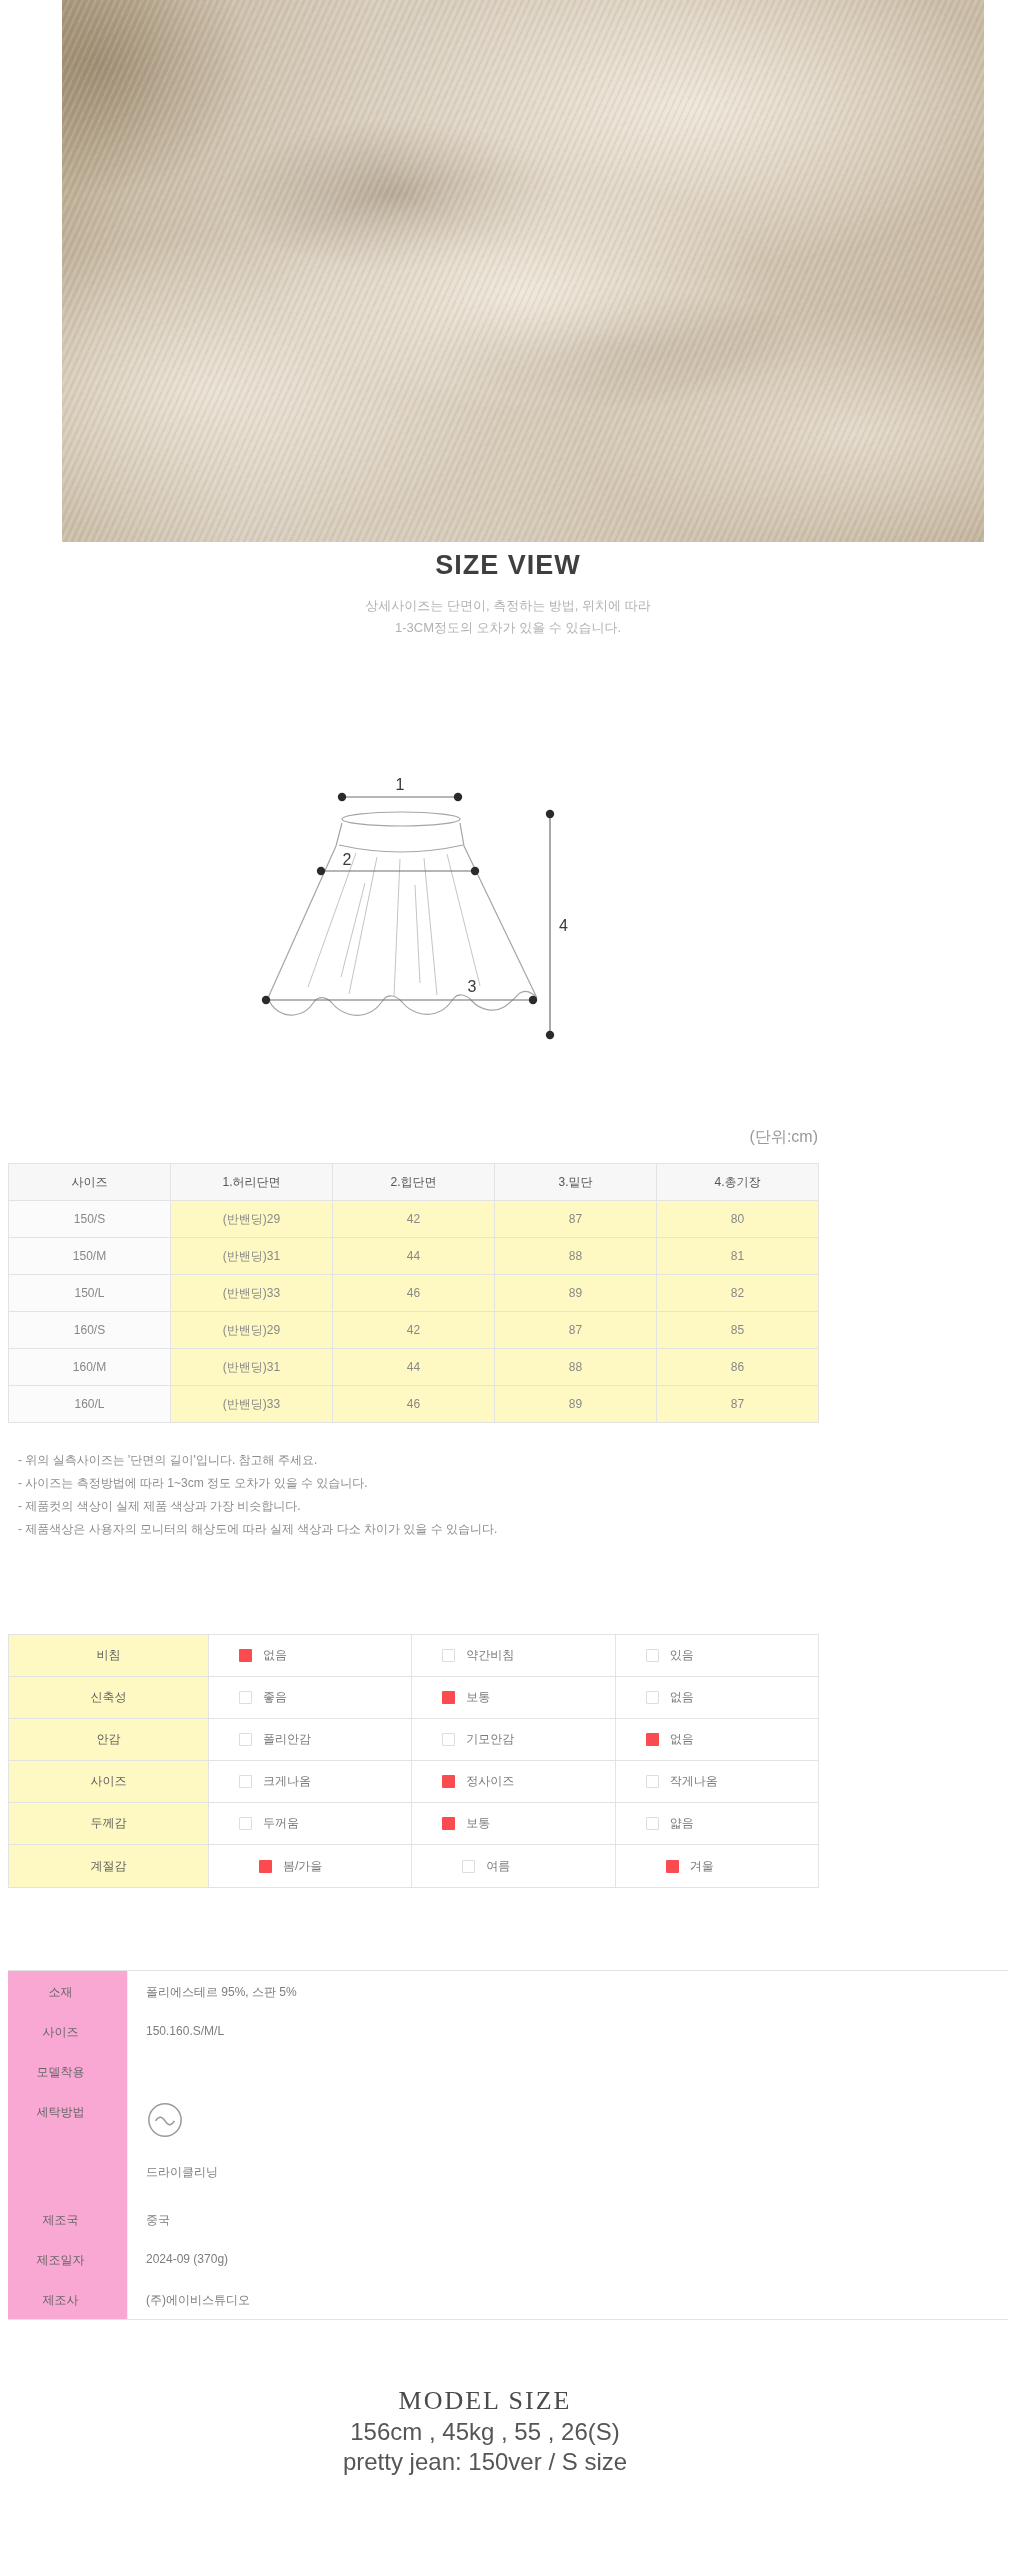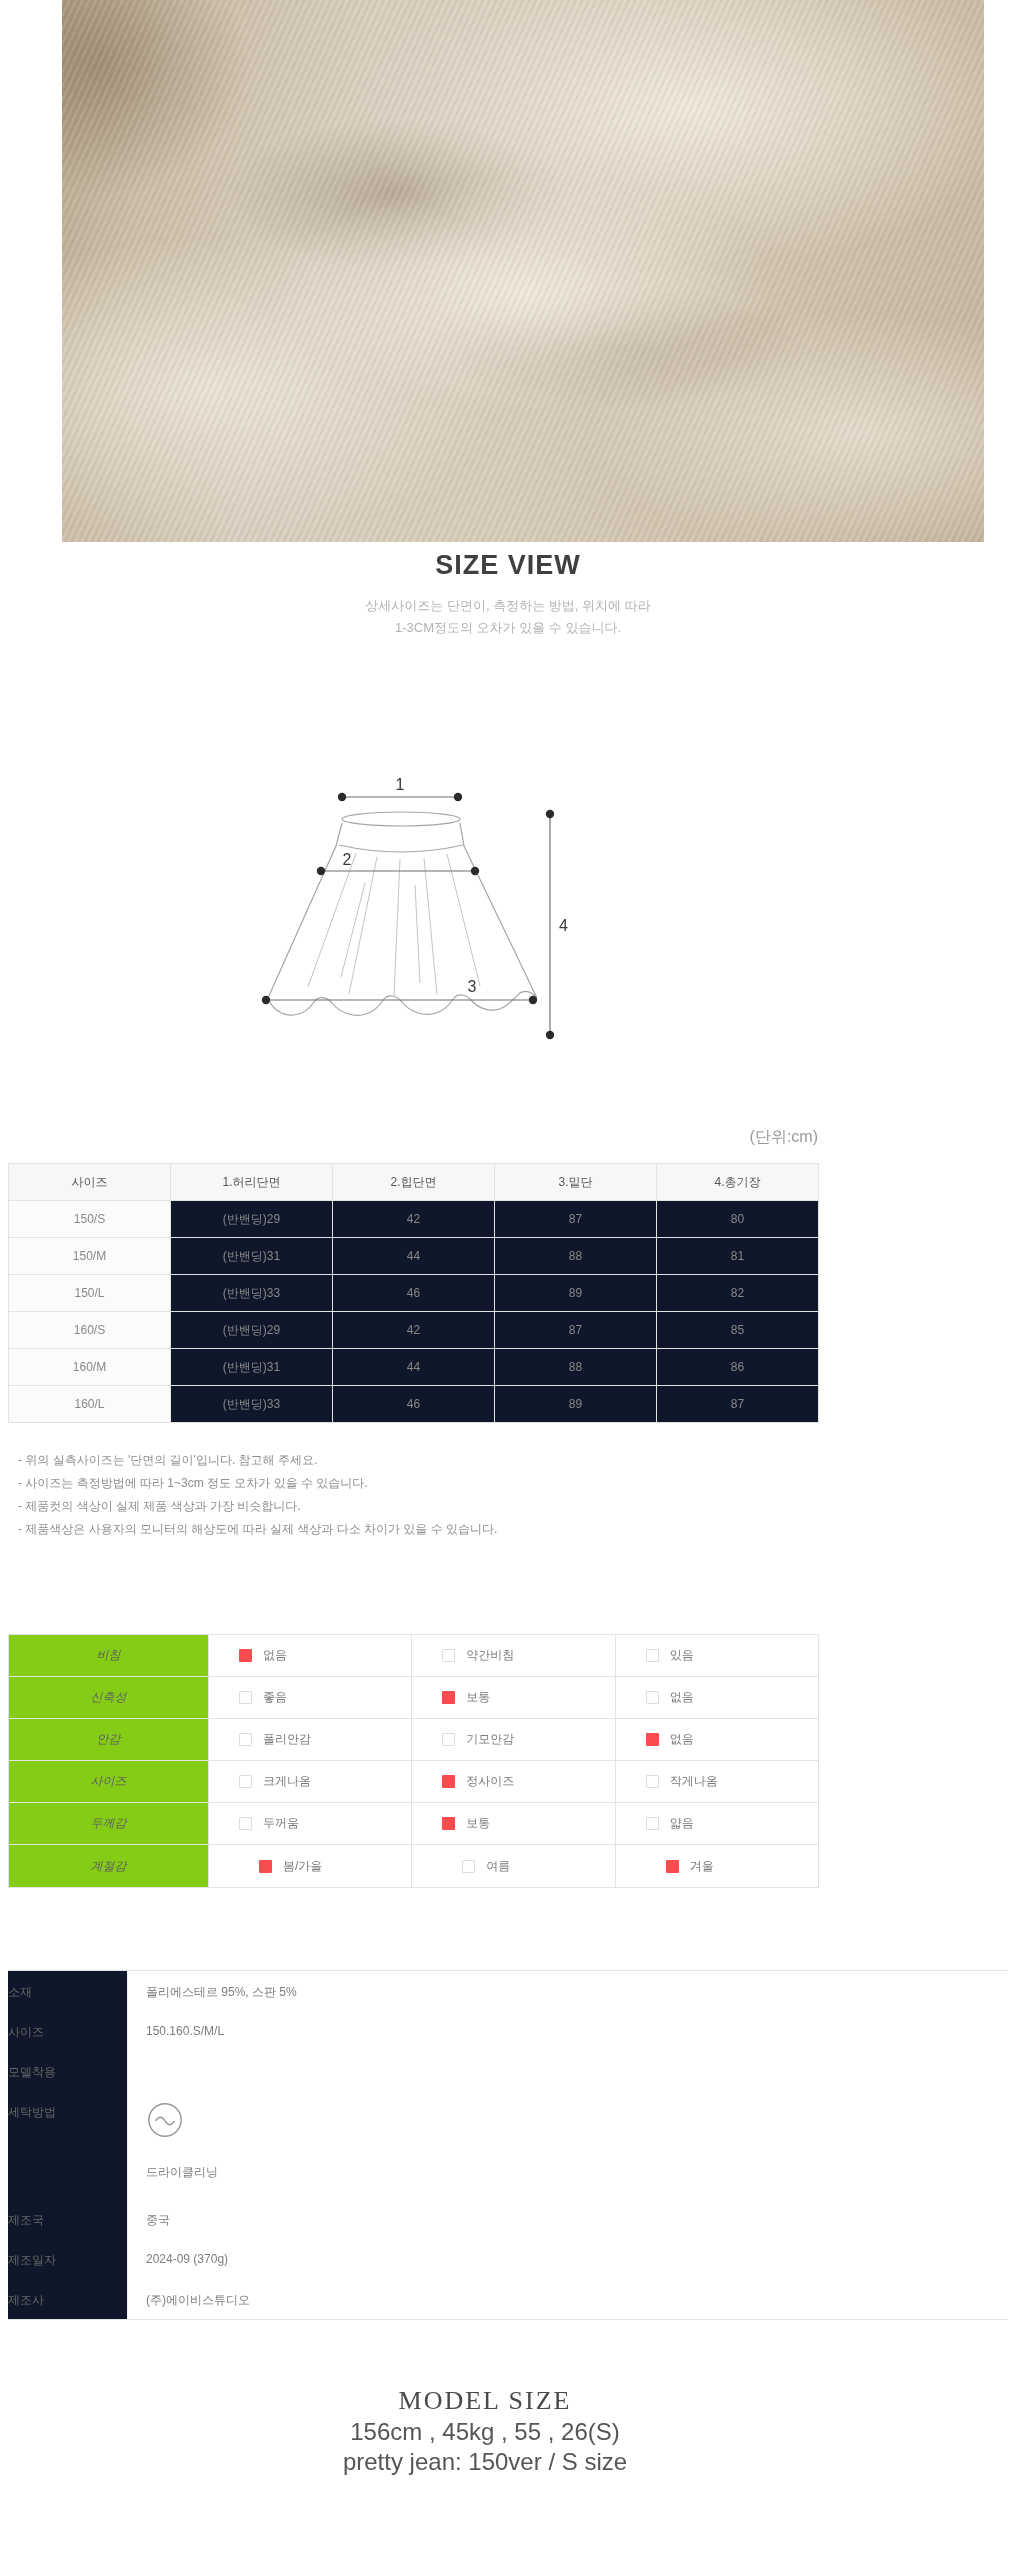--- a/index.html
+++ b/index.html
@@ -34,41 +34,41 @@
   .unit-note { position:absolute; top:1127px; left:8px; width:810px; text-align:right; font-size:16px; color:#999; }
   table.size-table {
     position:absolute; top:1163px; left:8px; width:811px;
     border-collapse:collapse; table-layout:fixed;
   }
   table.size-table th, table.size-table td {
     border:1px solid #e3e3e3; height:37px; text-align:center;
     font-size:12px; padding:0;
   }
   table.size-table th { background:#f7f7f7; color:#555; font-weight:normal; }
-  table.size-table td { color:#888; background:#0f172a; }
+  table.size-table td { color:#888; background:#fef9c3; }
   table.size-table td:first-child { background:#fbfbfb; }
   ul.notes { position:absolute; top:1449px; left:18px; margin:0; padding:0; list-style:none;
     font-size:12px; line-height:23px; color:#8d8d8d; }
   .props { position:absolute; top:1634px; left:8px; width:811px; border:1px solid #e3e3e3; }
   .prop-row { display:flex; height:42px; border-bottom:1px solid #e3e3e3; }
   .prop-row:last-child { border-bottom:none;gap:20px; }
-  .prop-label { width:200px; background:#84cc16; border-right:1px solid #e3e3e3;
-    display:flex; align-items:center; justify-content:center; font-size:12px; color:#5f5f5f;font-style:italic; }
+  .prop-label { width:200px; background:#fef9c3; border-right:1px solid #e3e3e3;
+    display:flex; align-items:center; justify-content:center; font-size:12px; color:#5f5f5f; }
   .prop-cell { flex:1; display:flex; align-items:center; padding-left:30px;
     border-right:1px solid #e3e3e3; font-size:12px; color:#7a7a7a; }
   .prop-cell:last-child { border-right:none; }
   .chk { width:13px; height:13px; display:inline-block; margin-right:11px;
     border:1px solid #ddd; background:#fff; border-radius:1px; flex:none; }
   .chk.on { border:none; }
   .details { position:absolute; top:1970px; left:8px; width:1000px;
     border-top:1px solid #e3e3e3; border-bottom:1px solid #e3e3e3; }
   .det-row { display:flex; height:40px; }
   .det-row.wash { height:108px; }
-  .det-label { width:120px; background:#0f172a; border-right:1px solid #efefef;
-    font-size:12px; color:#666; text-align:left; padding:13px 14px 0 0; flex:none; }
+  .det-label { width:120px; background:#f9a8d4; border-right:1px solid #efefef;
+    font-size:12px; color:#666; text-align:center; padding:13px 14px 0 0; flex:none; }
   .det-value { flex:1; padding:13px 0 0 18px; font-size:12px; color:#7d7d7d; }
   .det-row.wash .det-value { padding-top:10px; }
   .wash-caption { margin-top:22px; font-size:12px; color:#7d7d7d; }
   .model { position:absolute; top:2386px; left:0; width:970px; text-align:center; }
   .m-title { font-family:"Liberation Serif", serif; font-size:26px; color:#4a4a4a; letter-spacing:2px; }
   .m-line { font-size:24px; color:#565656; margin-top:2px; }
   .diag-label { font-size:16px; fill:#3a3a3a; font-family:"Liberation Sans",sans-serif; }
 </style>
 </head>
 <body>

